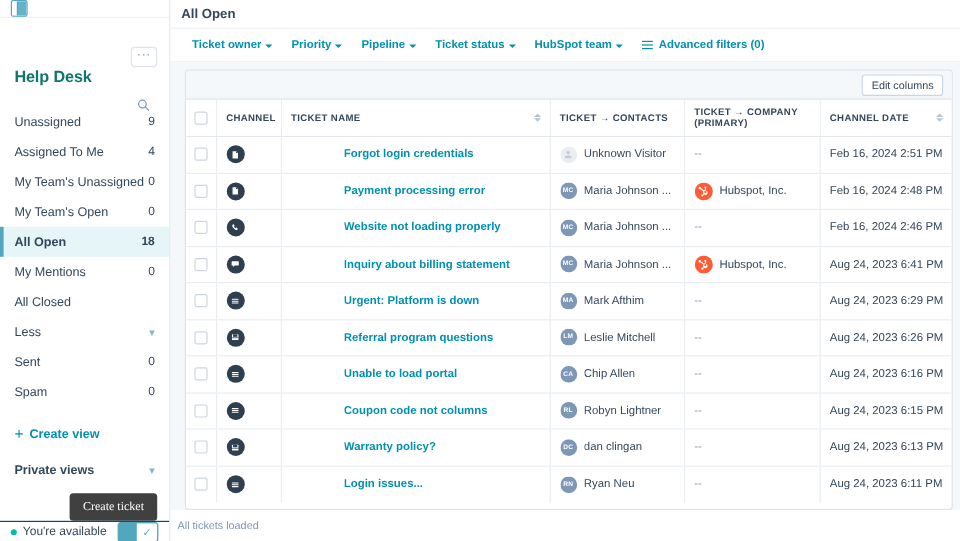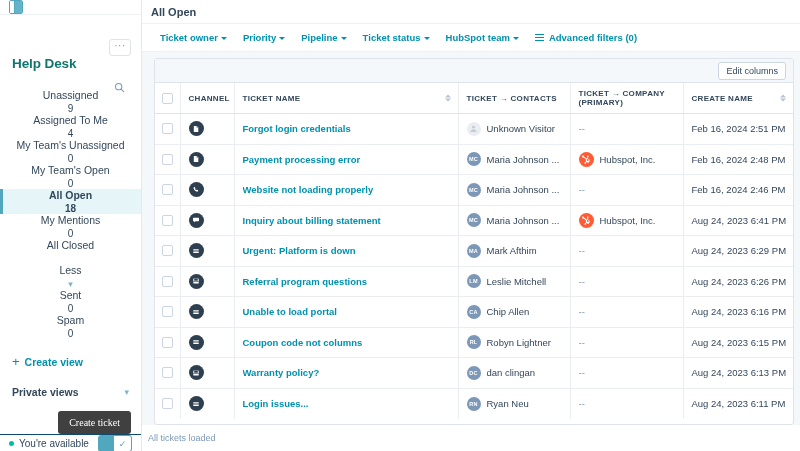--- a/index.html
+++ b/index.html
@@ -54,21 +54,21 @@
   .search-ico {
     position: absolute; right: 16px; top: 11px; width: 11px; height: 11px;
     pointer-events: none;
   }
   .sb-divider { height: 1px; background: #eaedf1; }
 
   .sb-list { padding-top: 3px; }
   .sb-item {
     height: 25px; display: flex; align-items: center; justify-content: space-between;
     padding: 0 12px 0 12px; cursor: pointer; position: relative;
-    font-size: 10.5px; color: #33475b; flex-direction: column;
+    font-size: 10.5px; color: #33475b;
   }
   .sb-item .lbl { white-space: nowrap; }
   .sb-item .cnt { font-size: 10px; color: #33475b; }
   .sb-item.active { background: #e5f5f8; font-weight: bold; }
   .sb-item.active .cnt { font-weight: bold; }
   .sb-item.active::before {
     content: ""; position: absolute; left: 0; top: 0; bottom: 0; width: 3px;
     background: #51a7bd;
   }
   .sb-item .chev { color: #7fb4c9; font-size: 9px; }
@@ -191,21 +191,21 @@
 
   .chk {
     width: 11px; height: 11px; border: 1px solid #cbd6e2; border-radius: 2px;
     background: #fff; cursor: pointer; display:block;
   }
   .chan-ico {
     width: 15px; height: 15px; border-radius: 50%; background: #2e3f50;
     display: flex; align-items: center; justify-content: center;
   }
   .tname { color: #0091ae; font-size: 9.5px; font-weight: bold; cursor: pointer;
-           overflow:hidden; text-overflow: ellipsis; white-space: nowrap; display:block;}
+           overflow:hidden; text-overflow: ellipsis; white-space: nowrap; display:block;margin-left:44px;}
   .cell-flex { display: flex; align-items: center; gap: 6px; overflow: hidden; }
   .avatar {
     width: 14px; height: 14px; border-radius: 50%; background: #7c98b6;
     color: #fff; font-size: 5.5px; font-weight: bold; flex: 0 0 14px;
     display: flex; align-items: center; justify-content: center; letter-spacing: .2px;
   }
   .avatar.unknown { background: #eaeef2; }
   .person { font-size: 9.5px; color: #33475b; overflow: hidden; text-overflow: ellipsis; white-space: nowrap;}
   .comp-logo {
     width: 15px; height: 15px; border-radius: 50%; background: #ff5c35;
@@ -369,21 +369,21 @@
               <th class="col-name">
                 <span>TICKET NAME</span>
                 <span class="sortic">
                     <i class="up"></i>
                     <i class="dn"></i>
                   </span>
               </th>
               <th class="col-cont">TICKET → CONTACTS</th>
               <th class="col-comp">TICKET → COMPANY (PRIMARY)</th>
               <th class="col-date">
-                <span>CREATE NAME</span>
+                <span>CHANNEL DATE</span>
                 <span class="sortic">
                     <i class="up"></i>
                     <i class="dn"></i>
                   </span>
               </th>
             </tr>
           </thead>
           <tbody id="tbody">
               <tr>
                 <td class="col-chk">

